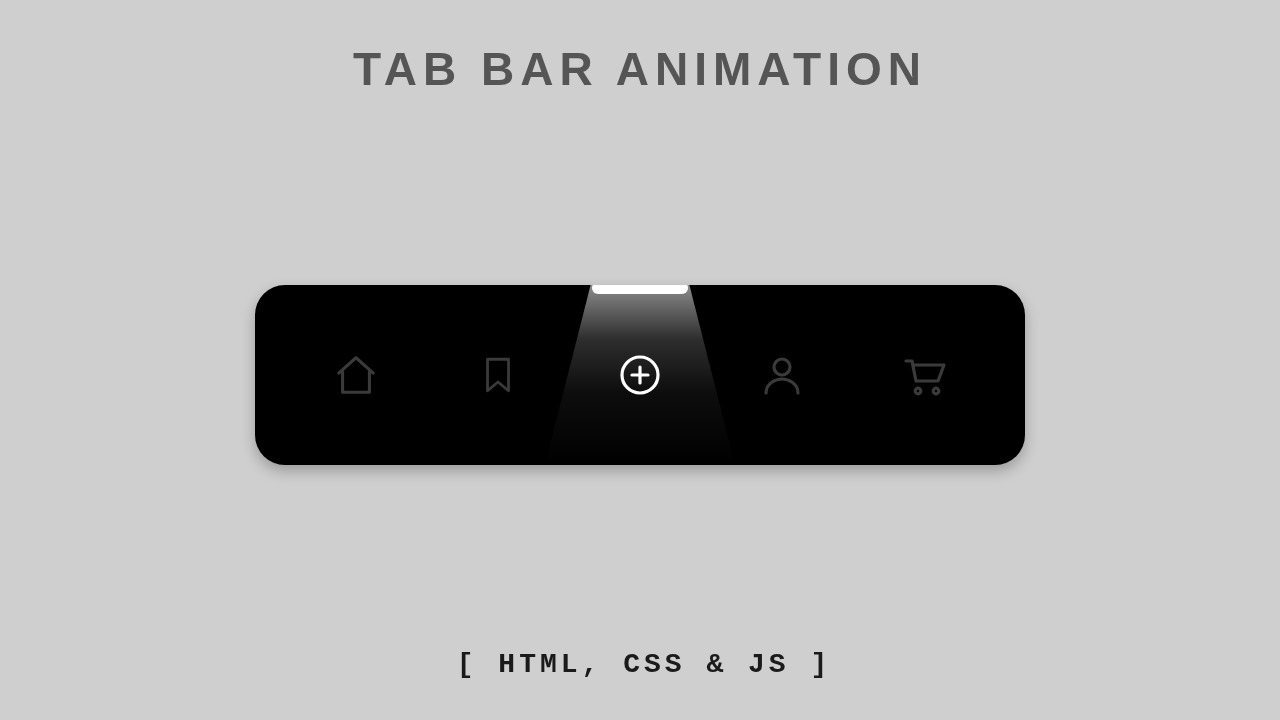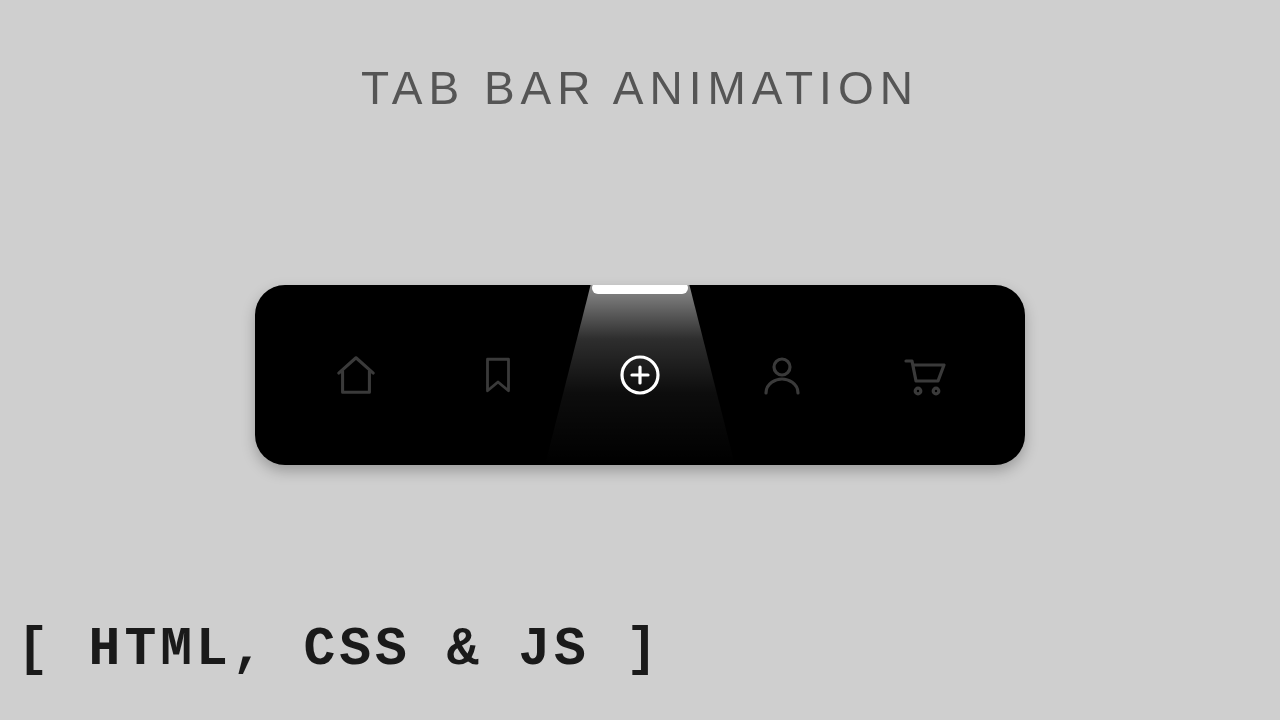--- a/index.html
+++ b/index.html
@@ -6,35 +6,35 @@
   html, body { width: 1280px; height: 720px; }
   body {
     background: #cfcfcf;
     font-family: Arial, Helvetica, sans-serif;
     position: relative;
     overflow: hidden;
   }
 
   .title {
     position: absolute;
-    top: 61px;
+    top: 42px;
     left: 0; right: 0;
     text-align: center;
     font-size: 46px;
-    font-weight: 400;
+    font-weight: 700;
     letter-spacing: 6px;
     color: #555555;
   }
 
   .subtitle {
     position: absolute;
     bottom: 40px;
-    left: 17px; right: 0;
-    text-align: left;
-    font-size: 53px;
+    left: 8px; right: 0;
+    text-align: center;
+    font-size: 28px;
     font-weight: 700;
     letter-spacing: 4px;
     color: #1a1a1a;
     font-family: "Courier New", Courier, monospace;
   }
 
   .tabbar {
     position: absolute;
     top: 285px;
     left: 50%;

